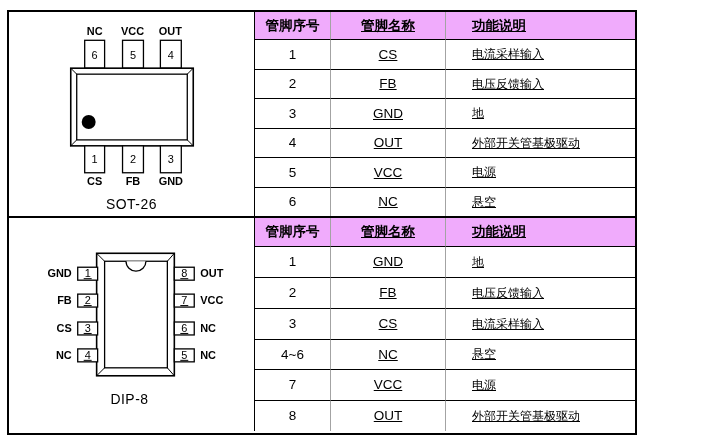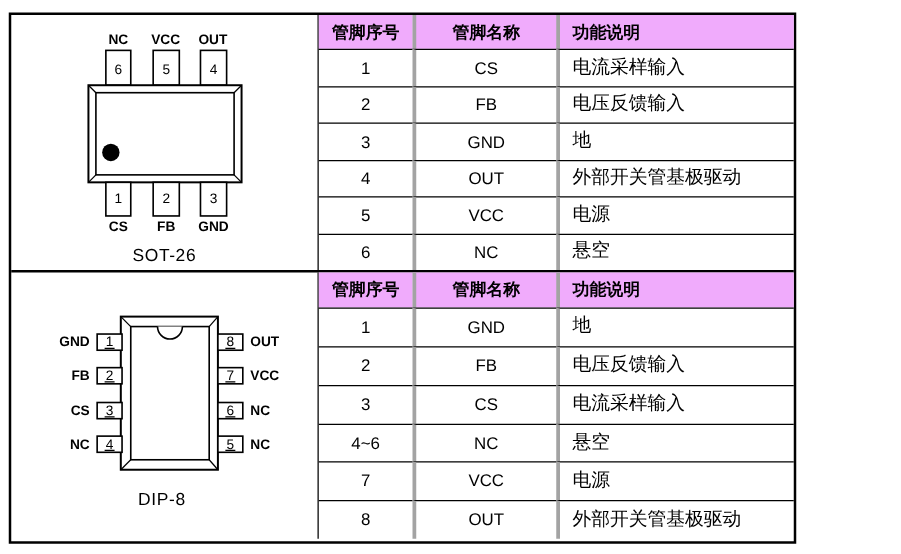--- a/index.html
+++ b/index.html
@@ -21,25 +21,25 @@
   }
   .pin-table{
     flex:1 1 auto;display:grid;grid-template-columns:75px 115px 1fr;height:100%;
   }
   .section-1 .pin-table{grid-template-rows:27px repeat(6,1fr);}
   .section-2 .pin-table{grid-template-rows:28px repeat(6,1fr);}
   .cell{
     display:flex;align-items:center;justify-content:center;
     font-size:13.5px;line-height:1;box-sizing:border-box;
   }
-  .c2,.c3{border-left:3px solid #a3a3a3;}
+  .c2,.c3{border-left:1px solid #a3a3a3;text-decoration:underline;}
   .bt{border-top:1px solid #000;}
   .hdr{background:#f0abfc;font-weight:bold;font-size:13.5px;}
-  .c3{justify-content:flex-start;padding-left:10px;}
-  .desc{font-family:"Liberation Serif","DejaVu Serif",serif;font-size:15px;}
+  .c3{justify-content:flex-start;padding-left:26px;}
+  .desc{font-family:"Liberation Serif","DejaVu Serif",serif;font-size:12px;}
   svg text{
     font-family:"Liberation Sans","DejaVu Sans",sans-serif;
     fill:#000;
   }
   .pin-lbl{font-size:11px;font-weight:700;}
   .pin-num{font-size:11px;font-weight:400;}
   .pkg-name{font-size:14px;font-weight:400;letter-spacing:0.5px;}
 </style>
 </head>
 <body>

